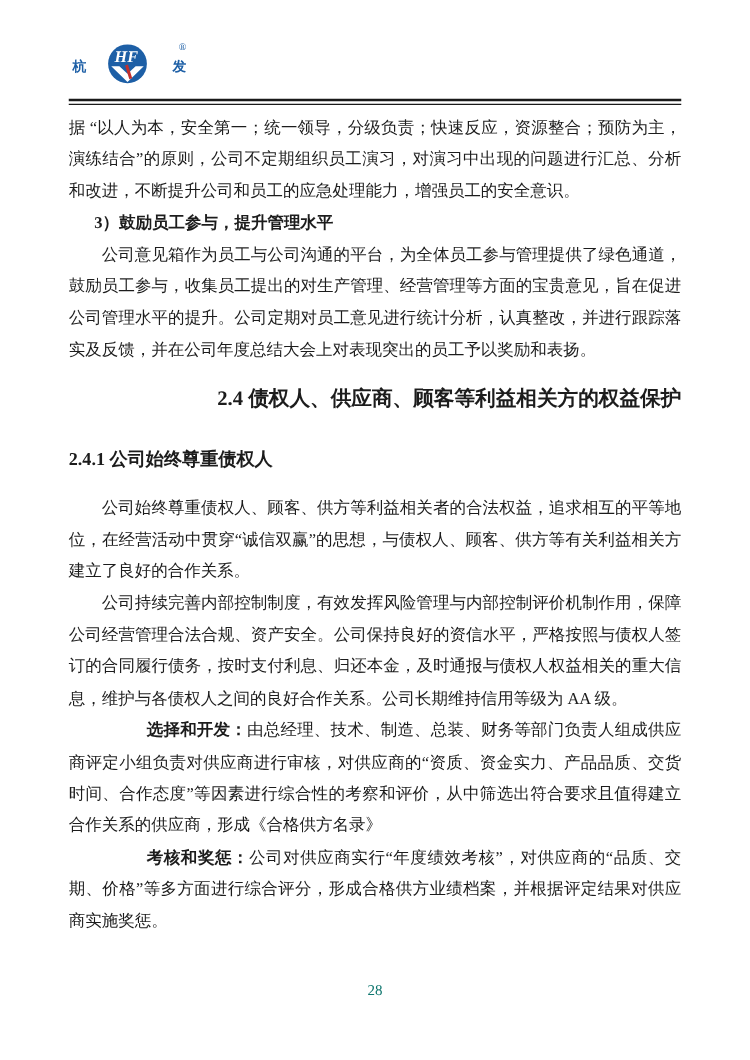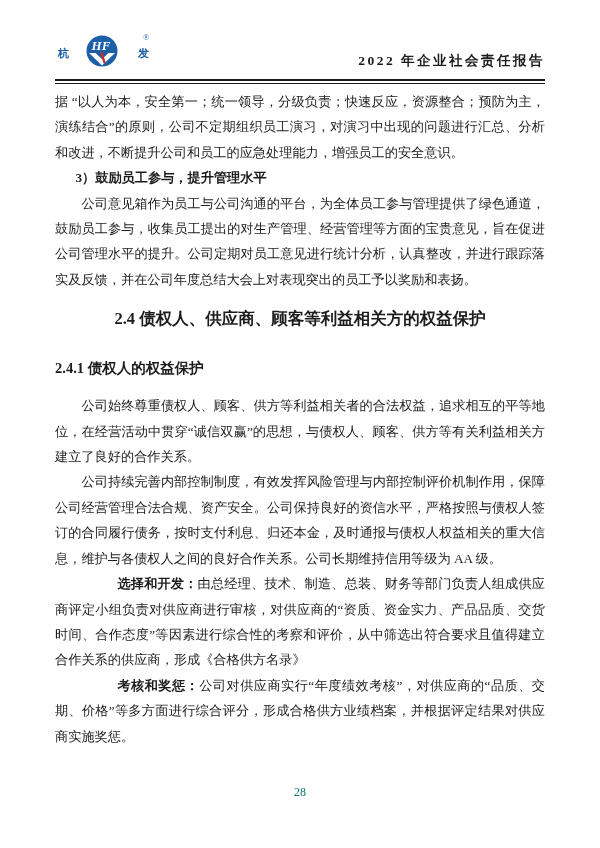--- a/index.html
+++ b/index.html
@@ -49,21 +49,21 @@
   .numbered-heading {
     font-weight: bold;
     text-indent: 1.55em;
     margin: 3px 0 2px 0;
   }
   .section-heading {
     font-size: 16.5px;
     font-weight: bold;
     line-height: 26px;
     margin: 14px 0 25px 0;
-    text-align: center;
+    text-align: right;
   }
   .subsection-heading {
     font-size: 14.5px;
     font-weight: bold;
     line-height: 22px;
     margin: 0 0 14px 0;
     text-align: left;
   }
   .subsection-heading.second { margin-top: 13px; }
   .lead { font-weight: bold; margin-left: 36px; }
@@ -87,36 +87,35 @@
       <svg width="96" height="42" viewBox="0 0 96 42">
         <text x="3" y="27" font-size="11" font-weight="bold" fill="#1d5fa6">杭</text>
         <circle cx="47" cy="21" r="15.5" fill="#1d5fa6"></circle>
         <text x="46" y="19.5" font-size="13" font-weight="bold" font-style="italic" fill="#ffffff" text-anchor="middle">HF</text>
         <path d="M34 23 L47 35.5 L60 23 L53.5 23 L47 29 L40.5 23 Z" fill="#ffffff"></path>
         <path d="M46.2 22 L49.6 33" stroke="#c2302d" stroke-width="2.4" fill="none"></path>
         <text x="83" y="27" font-size="11" font-weight="bold" fill="#1d5fa6">发</text>
         <text x="88" y="10" font-size="8" fill="#1d5fa6">®</text>
       </svg>
     </div>
-    <div class="report-title">2022 年企业社会责任报告</div>
   </div>
 
   <div class="header-rule"></div>
 
   <div class="content">
 
     <p>据 “以人为本，安全第一；统一领导，分级负责；快速反应，资源整合；预防为主，演练结合”的原则，公司不定期组织员工演习，对演习中出现的问题进行汇总、分析和改进，不断提升公司和员工的应急处理能力，增强员工的安全意识。</p>
 
     <p class="numbered-heading">3）鼓励员工参与，提升管理水平</p>
 
     <p class="indent">公司意见箱作为员工与公司沟通的平台，为全体员工参与管理提供了绿色通道，鼓励员工参与，收集员工提出的对生产管理、经营管理等方面的宝贵意见，旨在促进公司管理水平的提升。公司定期对员工意见进行统计分析，认真整改，并进行跟踪落实及反馈，并在公司年度总结大会上对表现突出的员工予以奖励和表扬。</p>
 
     <div class="section-heading">2.4 债权人、供应商、顾客等利益相关方的权益保护</div>
 
-    <div class="subsection-heading">2.4.1 债权人的权益保护</div>
+    <div class="subsection-heading">2.4.1 公司始终尊重债权人</div>
 
     <p class="indent">公司始终尊重债权人、顾客、供方等利益相关者的合法权益，追求相互的平等地位，在经营活动中贯穿“诚信双赢”的思想，与债权人、顾客、供方等有关利益相关方建立了良好的合作关系。</p>
 
     <p class="indent">公司持续完善内部控制制度，有效发挥风险管理与内部控制评价机制作用，保障公司经营管理合法合规、资产安全。公司保持良好的资信水平，严格按照与债权人签订的合同履行债务，按时支付利息、归还本金，及时通报与债权人权益相关的重大信息，维护与各债权人之间的良好合作关系。公司长期维持信用等级为 AA 级。</p>
 
 
     <p class="indent"><span class="lead">选择和开发：</span><span>由总经理、技术、制造、总装、财务等部门负责人组成供应商评定小组负责对供应商进行审核，对供应商的“资质、资金实力、产品品质、交货时间、合作态度”等因素进行综合性的考察和评价，从中筛选出符合要求且值得建立合作关系的供应商，形成《合格供方名录》</span></p>
 
     <p class="indent"><span class="lead">考核和奖惩：</span><span>公司对供应商实行“年度绩效考核”，对供应商的“品质、交期、价格”等多方面进行综合评分，形成合格供方业绩档案，并根据评定结果对供应商实施奖惩。</span></p>
 

